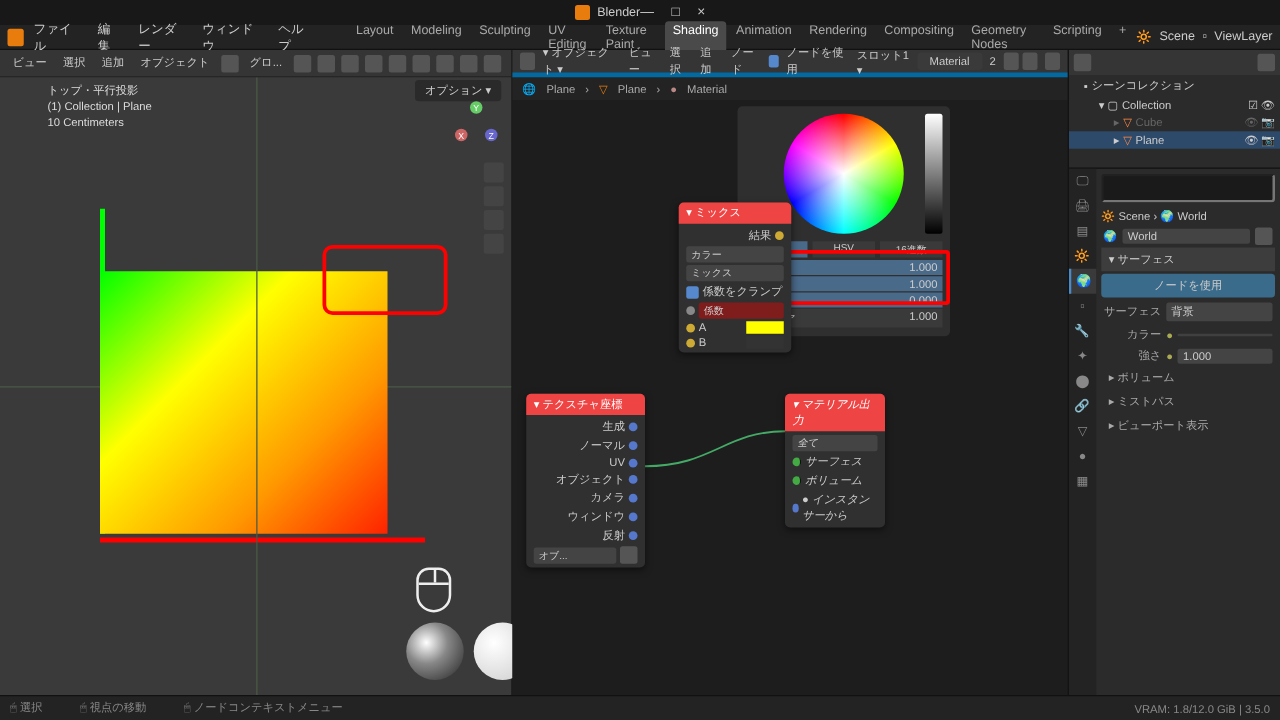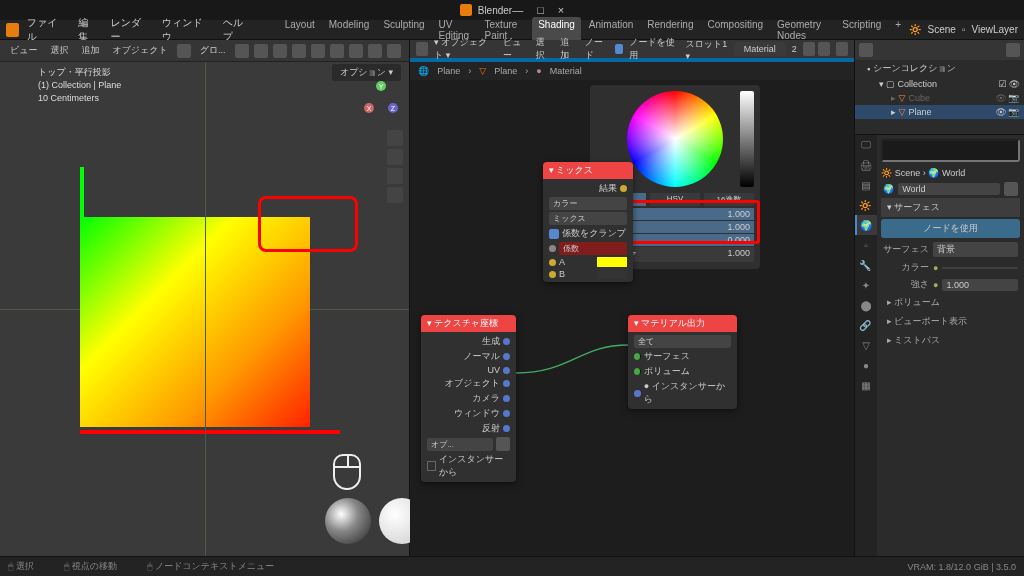--- a/index.html
+++ b/index.html
@@ -64,21 +64,21 @@
   .node-row { display: flex; align-items: center; padding: 1px 2px; gap: 3px; font-size: 9px; }
   .node-row.right { justify-content: flex-end; }
   .socket { width: 7px; height: 7px; border-radius: 50%; background: #888; }
   .socket.color { background: #ccaa33; }
   .socket.shader { background: #44aa44; }
   .socket.vec { background: #5577cc; }
   .field { background: #444; padding: 1px 4px; border-radius: 2px; flex:1; font-size: 8px; }
   .swatch { width: 30px; height: 10px; display:inline-block; }
   .mix-node { top: 82px; left: 133px; width: 90px; }
   .tex-node { top: 235px; left: 11px; width: 95px; }
-  .out-node { top: 235px; left: 218px; width: 109px; }
+  .out-node { top: 235px; left: 218px; width: 80px; font-style: italic; }
   svg.wires { position: absolute; top: 0; left: 0; width: 100%; height: 100%; pointer-events: none; }
 
   .right-panel { width: 169px; background: #2b2b2b; display: flex; flex-direction: column; }
   .outliner { height: 95px; border-bottom: 1px solid #111; }
   .outl-header { height: 20px; background: #353535; display: flex; align-items: center; padding: 0 4px; gap: 4px; }
   .outl-row { padding: 2px 4px 2px 12px; font-size: 9px; display: flex; align-items: center; gap: 3px; }
   .outl-row.deep { padding-left: 24px; }
   .outl-row.deeper { padding-left: 36px; }
   .outl-row.sel { background: #2d4a6b; }
   .outl-row .toggles { margin-left: auto; display: flex; gap: 2px; }
@@ -319,24 +319,20 @@
               <span class="socket vec"></span>
             </div>
           <div class="node-row right">
               <span>反射</span>
               <span class="socket vec"></span>
             </div>
           <div class="node-row">
               <span class="field">オブ...</span>
               <span class="vp-btn"></span>
             </div>
-          <div class="node-row">
-              <span style="width:10px;height:10px;border:1px solid #666"></span>
-              <span>インスタンサーから</span>
-            </div>
         </div>
       </div>
 
       <div class="node out-node">
         <div class="node-header nh-red">▾ マテリアル出力</div>
         <div class="node-body">
           <div class="node-row">
               <span class="field">全て</span>
             </div>
           <div class="node-row">
@@ -411,22 +407,22 @@
             <span class="label">カラー</span>
             <span style="color:#aa5">●</span>
             <span class="value" style="background:#404040"></span>
           </div>
         <div class="prop-row">
             <span class="label">強さ</span>
             <span style="color:#aa5">●</span>
             <span class="value">1.000</span>
           </div>
         <div class="expander">ボリューム</div>
+        <div class="expander">ミストパス</div>
         <div class="expander">ビューポート表示</div>
-        <div class="expander">ミストパス</div>
       </div>
     </div>
   </div>
 </div>
 
 <div class="statusbar">
   <span>🖱 <span>選択</span></span>
   <span>🖱 <span>視点の移動</span></span>
   <span>🖱 <span>ノードコンテキストメニュー</span></span>
   <span class="right">VRAM: 1.8/12.0 GiB | 3.5.0</span>

